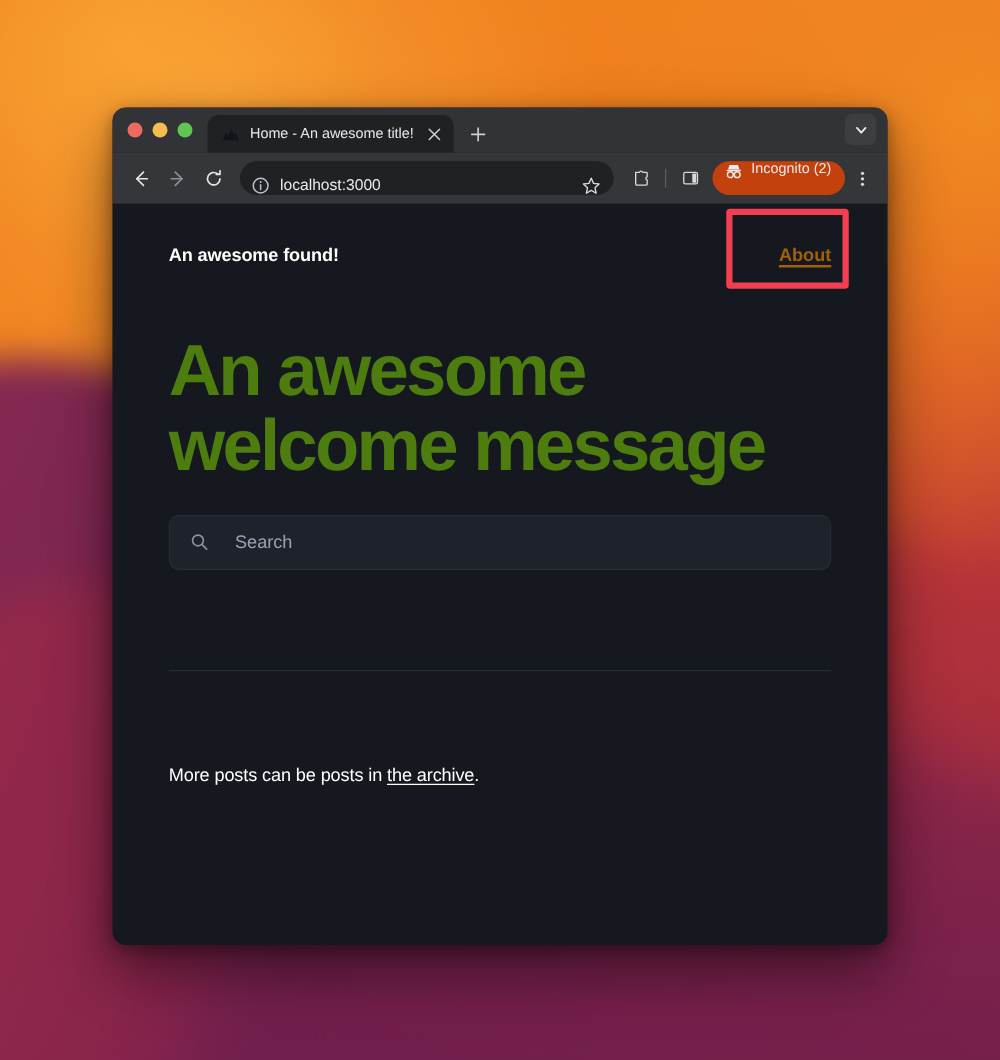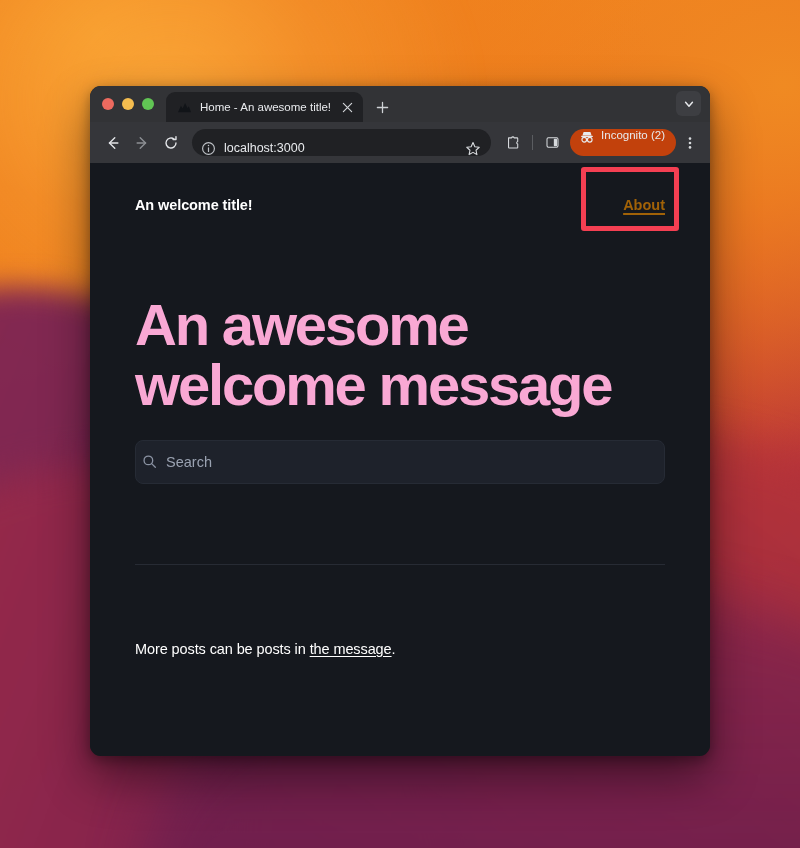--- a/index.html
+++ b/index.html
@@ -145,28 +145,28 @@
     color:#a16207; font-size:14.5px; font-weight:bold;
     text-decoration:underline; text-underline-offset:3px; text-decoration-thickness:2px;
     display:inline-block; padding:2px 0;
   }
   #about-highlight {
     position:absolute; left:-42px; top:-28px; width:98px; height:64px;
     border:5px solid #f43f52; border-radius:3px; pointer-events:none;
   }
 
   #hero {
-    color:#f9a8d4; font-size:58px; font-weight:bold;
-    line-height:1.04; letter-spacing:-2.2px; margin-top:74px; max-width:500px;
+    color:#4d7c0f; font-size:58px; font-weight:bold;
+    line-height:1.04; letter-spacing:-2.2px; margin-top:46px; max-width:500px;
   }
 
   #search-box {
     margin-top:24px; height:44px; background:#1e222b;
     border:1px solid #262b35; border-radius:8px;
-    display:flex; align-items:center; padding:0 6px; gap:9px; max-width:530px;
+    display:flex; align-items:center; padding:0 16px; gap:21px; max-width:530px;
   }
   #search-icon { width:15px; height:15px; flex:none; color:#8b93a3; }
   #search-input {
     flex:1; background:transparent; border:none; outline:none;
     color:#e6e9ef; font-size:14.5px; font-family:"Liberation Sans", sans-serif;
   }
   #search-input::placeholder { color:#9aa2b1; }
 
   #divider { margin-top:80px; height:1px; background:#272b34; max-width:530px; }
 
@@ -283,40 +283,40 @@
           <circle cx="7" cy="7" r="1.3" fill="currentColor"></circle>
           <circle cx="7" cy="11.4" r="1.3" fill="currentColor"></circle>
         </svg>
       </div>
     </div>
 
     <div id="viewport">
       <div id="page">
 
         <div id="site-header">
-          <span id="site-title">An welcome title!</span>
+          <span id="site-title">An awesome found!</span>
           <span id="about-wrap">
             <a id="about-link" href="#">About</a>
             <span id="about-highlight" style="border-color: rgb(244, 63, 82);"></span>
           </span>
         </div>
 
         <h1 id="hero">An awesome welcome message</h1>
 
         <div id="search-box">
           <svg id="search-icon" viewBox="0 0 16 16">
             <circle cx="6.8" cy="6.8" r="4.6" fill="none" stroke="currentColor" stroke-width="1.4"></circle>
             <path d="M10.3 10.3 L14.2 14.2" stroke="currentColor" stroke-width="1.4" stroke-linecap="round"></path>
           </svg>
           <input id="search-input" type="text" placeholder="Search" style="">
         </div>
 
         <div id="divider"></div>
 
         <p id="archive-line">
-          <span>More posts can be posts in </span><a id="archive-link" href="#">the message</a><span>.</span>
+          <span>More posts can be posts in </span><a id="archive-link" href="#">the archive</a><span>.</span>
         </p>
 
       </div>
     </div>
 
   </div>
 </div>
 
 </body></html>

